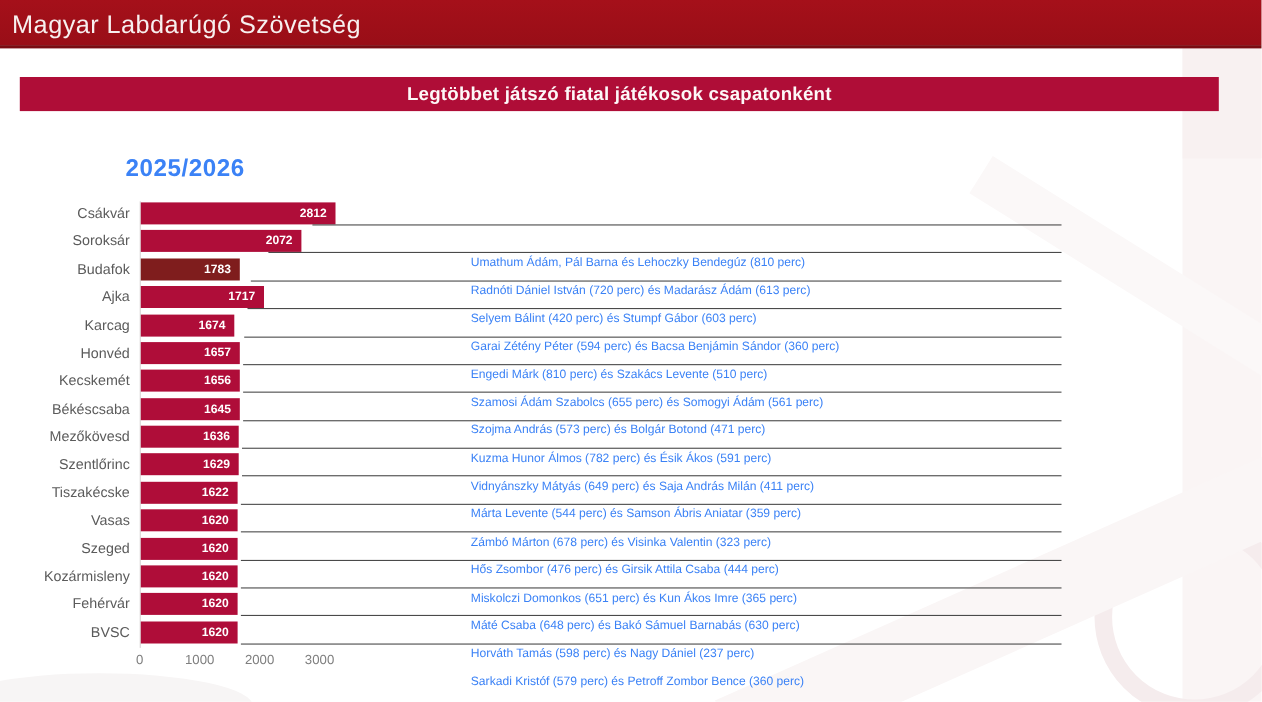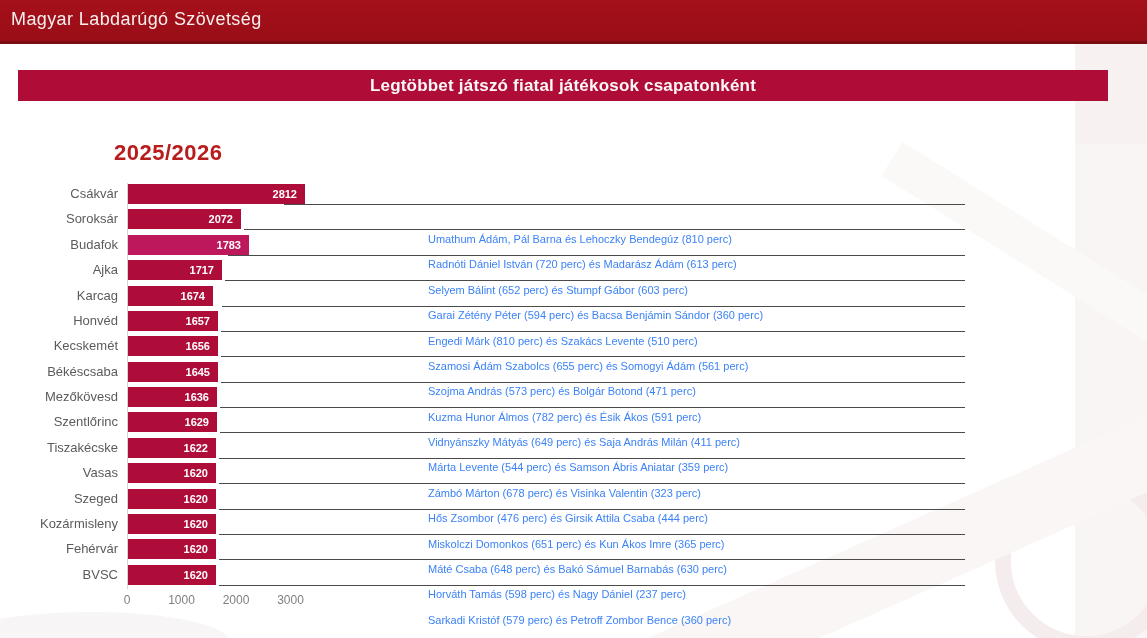--- a/index.html
+++ b/index.html
@@ -19,40 +19,40 @@
   .wm-blob{left:-50px;top:612px;width:280px;height:60px;background:#F7F5F5;border-radius:50%;}
 
   
   .header{
     position:absolute;left:0;top:0;width:100%;height:41px;z-index:2;
     background:linear-gradient(180deg,#A5101A 0%,#990E17 100%);
     border-bottom:3px solid #7A0C12;
   }
   .header-org{
     position:absolute;left:11px;top:9px;
-    font-size:18px;color:#F7F0EF;letter-spacing:0.4px;
+    font-size:23px;color:#F7F0EF;letter-spacing:0.4px;
   }
   .header-section{
     position:absolute;right:14px;top:11px;
     font-size:16px;font-style:italic;color:#F3E9E9;letter-spacing:0.6px;
   }
 
   
   .banner{
     position:absolute;left:18px;top:70px;width:1090px;height:31px;z-index:2;
     background:#AF0D37;display:flex;align-items:center;justify-content:center;
   }
   .banner-title{
     font-size:17px;font-weight:bold;color:#FDF8F8;letter-spacing:0.2px;
   }
 
   
   .season{
     position:absolute;left:114px;top:140px;z-index:2;
-    font-size:22px;font-weight:bold;color:#b91c1c;letter-spacing:0.5px;
+    font-size:22px;font-weight:bold;color:#3b82f6;letter-spacing:0.5px;
   }
 
   
   .chart{position:absolute;left:0;top:183px;width:1147px;height:440px;z-index:2;}
   .axis-line{position:absolute;left:127px;top:0;width:1px;height:406px;background:#D8D3D3;}
   .chart-row{position:absolute;left:0;width:1040px;height:25px;}
   .team-label{
     position:absolute;left:0;top:0;width:118px;
     text-align:right;font-size:13px;color:#5B5B5B;line-height:22px;
   }
@@ -100,37 +100,37 @@
       <div class="chart-row" style="top: 0px;">
         <div class="team-label">Csákvár</div>
         <div class="bar" style="width: 153px; background: rgb(175, 13, 57); padding-left: 24px;">
           <div class="bar-value">2812</div>
         </div>
         <div class="row-separator" style="left: 284px; width: 681px;"></div>
         <div class="row-annotation">Umathum Ádám, Pál Barna és Lehoczky Bendegúz (810 perc)</div>
       </div>
       <div class="chart-row" style="top: 25.38px;">
         <div class="team-label">Soroksár</div>
-        <div class="bar" style="width: 113px; background: rgb(175, 13, 57);">
+        <div class="bar" style="width: 113px; background: rgb(175, 13, 57); padding-left: 33px;">
           <div class="bar-value">2072</div>
         </div>
         <div class="row-separator" style="left: 244px; width: 721px;"></div>
         <div class="row-annotation">Radnóti Dániel István (720 perc) és Madarász Ádám (613 perc)</div>
       </div>
       <div class="chart-row" style="top: 50.76px;">
         <div class="team-label">Budafok</div>
-        <div class="bar" style="width: 121px; background: #be185d;">
+        <div class="bar" style="width: 90px; background: #7f1d1d;">
           <div class="bar-value">1783</div>
         </div>
         <div class="row-separator" style="left: 228px; width: 737px;"></div>
-        <div class="row-annotation">Selyem Bálint (652 perc) és Stumpf Gábor (603 perc)</div>
+        <div class="row-annotation">Selyem Bálint (420 perc) és Stumpf Gábor (603 perc)</div>
       </div>
       <div class="chart-row" style="top: 76.14px;">
         <div class="team-label">Ajka</div>
-        <div class="bar" style="width: 94px; background: rgb(175, 13, 57);">
+        <div class="bar" style="width: 112px; background: rgb(175, 13, 57);">
           <div class="bar-value">1717</div>
         </div>
         <div class="row-separator" style="left: 225px; width: 740px;"></div>
         <div class="row-annotation">Garai Zétény Péter (594 perc) és Bacsa Benjámin Sándor (360 perc)</div>
       </div>
       <div class="chart-row" style="top: 101.52px;">
         <div class="team-label">Karcag</div>
         <div class="bar" style="width: 85px; background: rgb(175, 13, 57);">
           <div class="bar-value">1674</div>
         </div>

